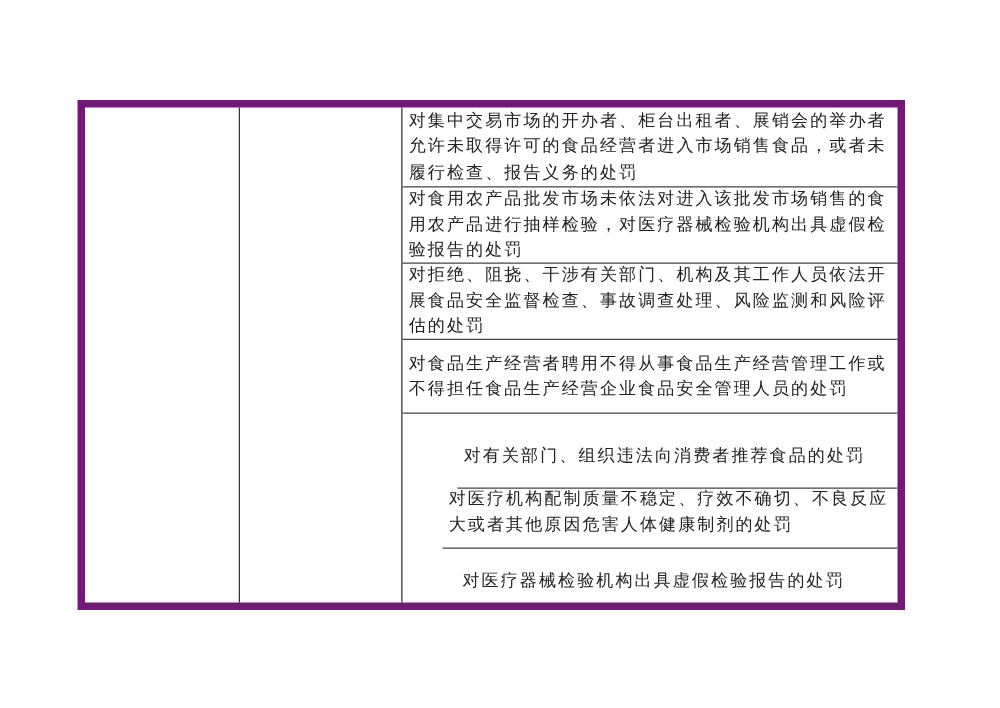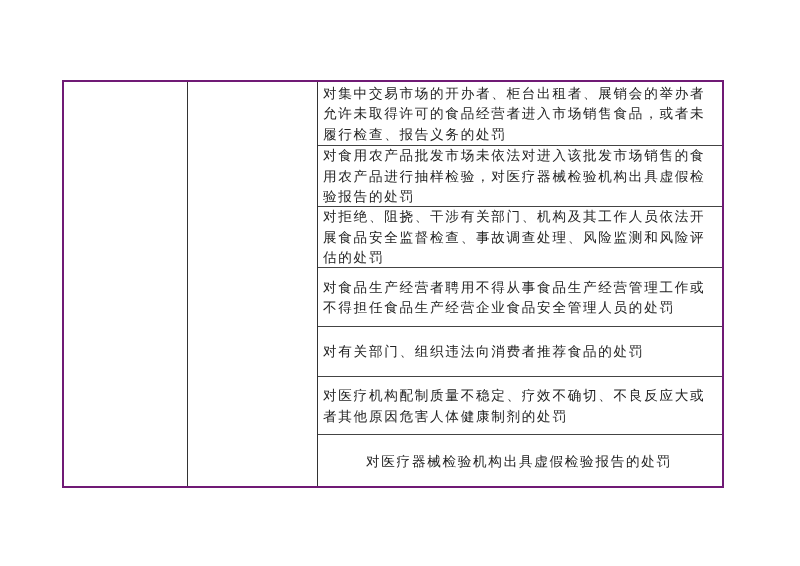--- a/index.html
+++ b/index.html
@@ -1,17 +1,17 @@
 <!DOCTYPE html>
 <html><head>
 <meta charset="utf-8">
 <style>
   html, body { margin:0; padding:0; background:#fff; }
   body { width:800px; height:566px; position:relative; overflow:hidden; font-family:"DejaVu Serif", serif; }
-  .tbl { position:absolute; left:62px; top:80px; width:662px; height:408px; border:2px solid #701a75; box-sizing:border-box; }
+  .tbl { position:absolute; left:62px; top:80px; width:662px; height:408px; border:6px solid #701a75; box-sizing:border-box; }
   .col1 { position:absolute; left:0; top:0; width:124px; height:100%; border-right:1px solid #333; box-sizing:border-box; }
   .col2 { position:absolute; left:124px; top:0; width:130px; height:100%; border-right:1px solid #333; box-sizing:border-box; }
   .col3 { position:absolute; left:254px; top:0; right:0; height:100%; }
   .row { position:absolute; left:0; right:0; border-bottom:1px solid #444; box-sizing:border-box; display:flex; align-items:center; padding:0 4px 0 5px; }
   .row:last-child { border-bottom:none;margin-left:43px; }
   .txt { font-size:13.6px; line-height:20.5px; color:#222; letter-spacing:1.7px; }
 </style>
 </head>
 <body>
 
@@ -24,23 +24,23 @@
     </div>
     <div class="row" style="top:64px;height:61px;">
       <span class="txt">对食用农产品批发市场未依法对进入该批发市场销售的食用农产品进行抽样检验，对医疗器械检验机构出具虚假检验报告的处罚</span>
     </div>
     <div class="row" style="top:186px;height:59px;">
       <span class="txt">对食品生产经营者聘用不得从事食品生产经营管理工作或不得担任食品生产经营企业食品安全管理人员的处罚</span>
     </div>
     <div class="row" style="top:125px;height:61px;">
       <span class="txt">对拒绝、阻挠、干涉有关部门、机构及其工作人员依法开展食品安全监督检查、事故调查处理、风险监测和风险评估的处罚</span>
     </div>
-    <div class="row" style="top:245px;height:50px;">
+    <div class="row" style="top:255px;height:50px;margin-left:44px;">
       <span class="txt">对有关部门、组织违法向消费者推荐食品的处罚</span>
     </div>
-    <div class="row" style="top:295px;height:58px;">
+    <div class="row" style="top:295px;height:58px;margin-left:32px;">
       <span class="txt">对医疗机构配制质量不稳定、疗效不确切、不良反应大或者其他原因危害人体健康制剂的处罚</span>
     </div>
     <div class="row" style="top:353px;height:53px;">
       <span class="txt">对医疗器械检验机构出具虚假检验报告的处罚</span>
     </div>
   </div>
 </div>
 
 </body></html>

